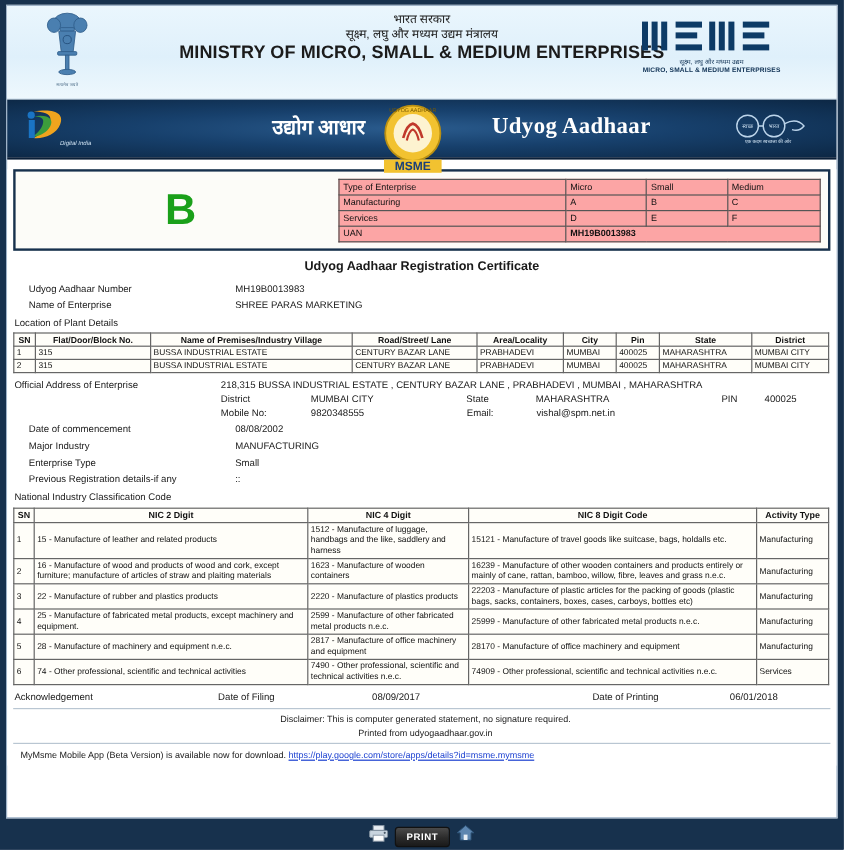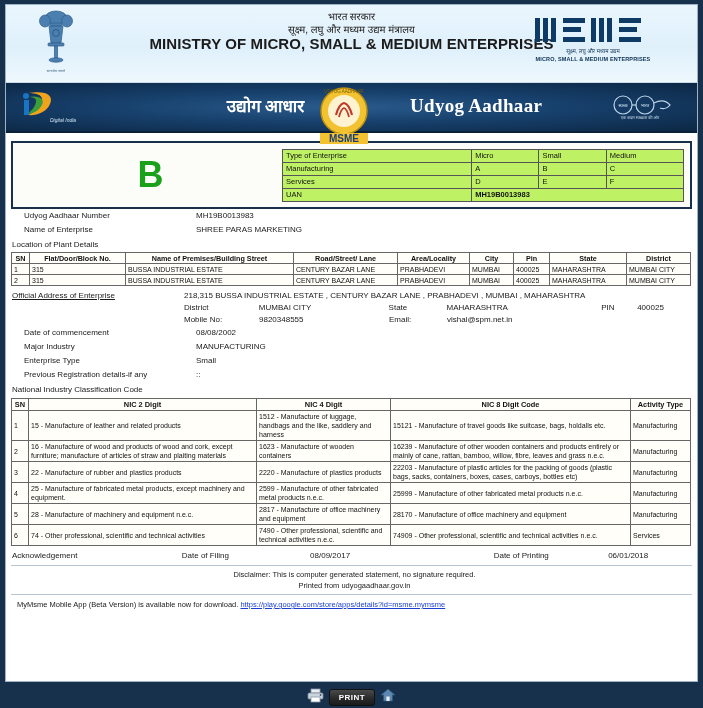--- a/index.html
+++ b/index.html
@@ -89,21 +89,21 @@
     display: flex; align-items: center;
     background: #fcfcf8;
     height: 68px;
   }
   .bigB {
     width: 265px; text-align: center;
     color: #1aa01a; font-weight: bold; font-size: 36px;
     line-height: 36px;
     font-family: "Liberation Sans", sans-serif;
   }
-  table.etype { border-collapse: collapse; width: 405px; background:#bef264;}
+  table.etype { border-collapse: collapse; width: 405px; background:#fca5a5;}
   table.etype td {
     border: 1px solid #555; font-size: 7.5px; height: 13px;
     padding: 0 3px; color:#111; white-space: nowrap;
   }
   table.etype td.c1 { width: 197px; }
   table.etype td.c2 { width: 70px; }
   table.etype td.c3 { width: 70px; }
   table.etype td.c4 { width: 80px; }
   td.uan-val { color: #cc0000; font-weight: bold; }
   
@@ -123,21 +123,21 @@
   }
   table.plant th, table.plant td {
     border: 1px solid #666; font-size: 7px; padding: 0 2px;
     height: 11px; color:#111; overflow:hidden; white-space:nowrap;
   }
   table.plant th { font-weight: bold; text-align: center; background:#fffef9; font-size:7.2px;}
   table.plant td { text-align: left; }
   
   .addr-wrap { padding-top: 4px; }
   .addr-line { display:flex; font-size:8px; color:#1a1a1a; line-height:12px; padding-left:6px;}
-  .addr-line .k { width:172px; flex:none;text-decoration:underline; }
+  .addr-line .k { width:172px; flex:none; }
   .addr-line .v { flex:1; }
   .addr-sub { display:flex; font-size:8px; line-height:12px; color:#1a1a1a; padding-left:178px;}
   .addr-sub .s1 { width: 75px; }
   .addr-sub .s2 { width: 130px; }
   .addr-sub .s3 { width: 58px; }
   .addr-sub .s4 { width: 155px; }
   .addr-sub .s5 { width: 36px; }
   .addr-sub .s6 { width: 60px; }
   
   table.nic {
@@ -294,20 +294,21 @@
             <td class="c4">F</td>
           </tr>
           <tr>
             <td class="c1">UAN</td>
             <td class="uan-val" colspan="3">MH19B0013983</td>
           </tr>
         </tbody>
           </table>
       </div>
 
+      <div class="cert-title">Udyog Aadhaar Registration Certificate</div>
 
       <div class="kv">
         <div class="k">Udyog Aadhaar Number</div>
         <div class="v">MH19B0013983</div>
       </div>
       <div class="kv">
         <div class="k">Name of Enterprise</div>
         <div class="v">SHREE PARAS MARKETING</div>
       </div>
       <div class="sec-label">Location of Plant Details</div>
@@ -321,21 +322,21 @@
           <col style="width:72px">
             <col style="width:44px">
             <col style="width:36px">
             <col style="width:77px">
             <col style="width:64px">
         </colgroup>
         <tbody>
             <tr>
           <th>SN</th>
           <th>Flat/Door/Block No.</th>
-          <th>Name of Premises/Building Street</th>
+          <th>Name of Premises/Industry Village</th>
           <th>Road/Street/ Lane</th>
           <th>Area/Locality</th>
           <th>City</th>
           <th>Pin</th>
           <th>State</th>
           <th>District</th>
         </tr>
         <tr>
           <td>1</td>
           <td>315</td>

